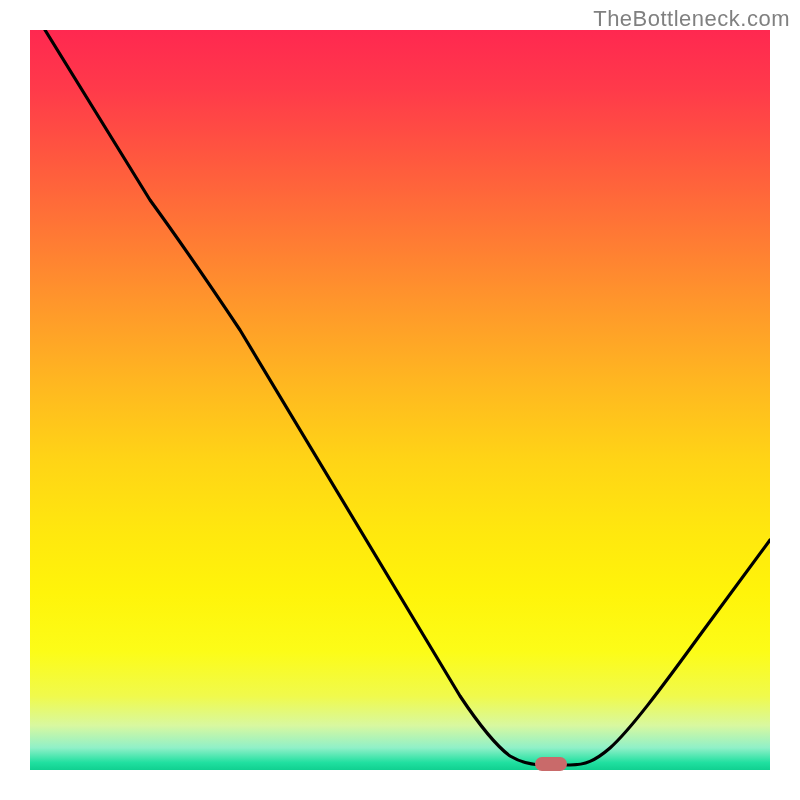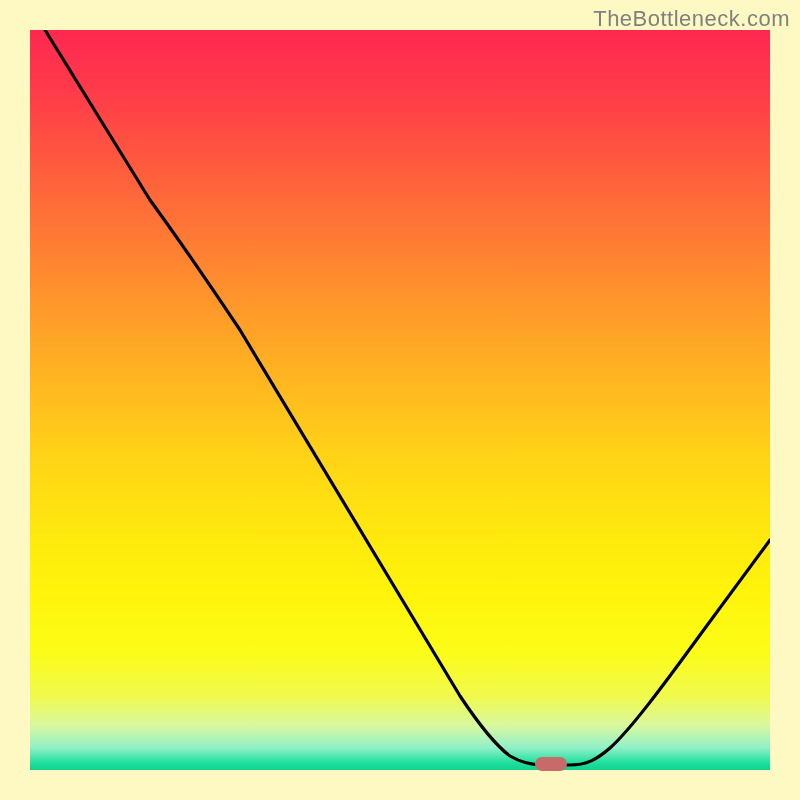--- a/index.html
+++ b/index.html
@@ -10,21 +10,21 @@
     position: relative;
     background: #000;
     font-family: Arial, sans-serif;
   }
   .frame {
     position: absolute;
     top: 0;
     left: 0;
     width: 800px;
     height: 800px;
-    background: #fef9c3;
+    background: #ffffff;
   }
   .plot-area {
     position: absolute;
     top: 30px;
     left: 30px;
     width: 740px;
     height: 740px;
     background: linear-gradient(to bottom,
       #ff2850 0%,
       #ff3a4a 8%,

